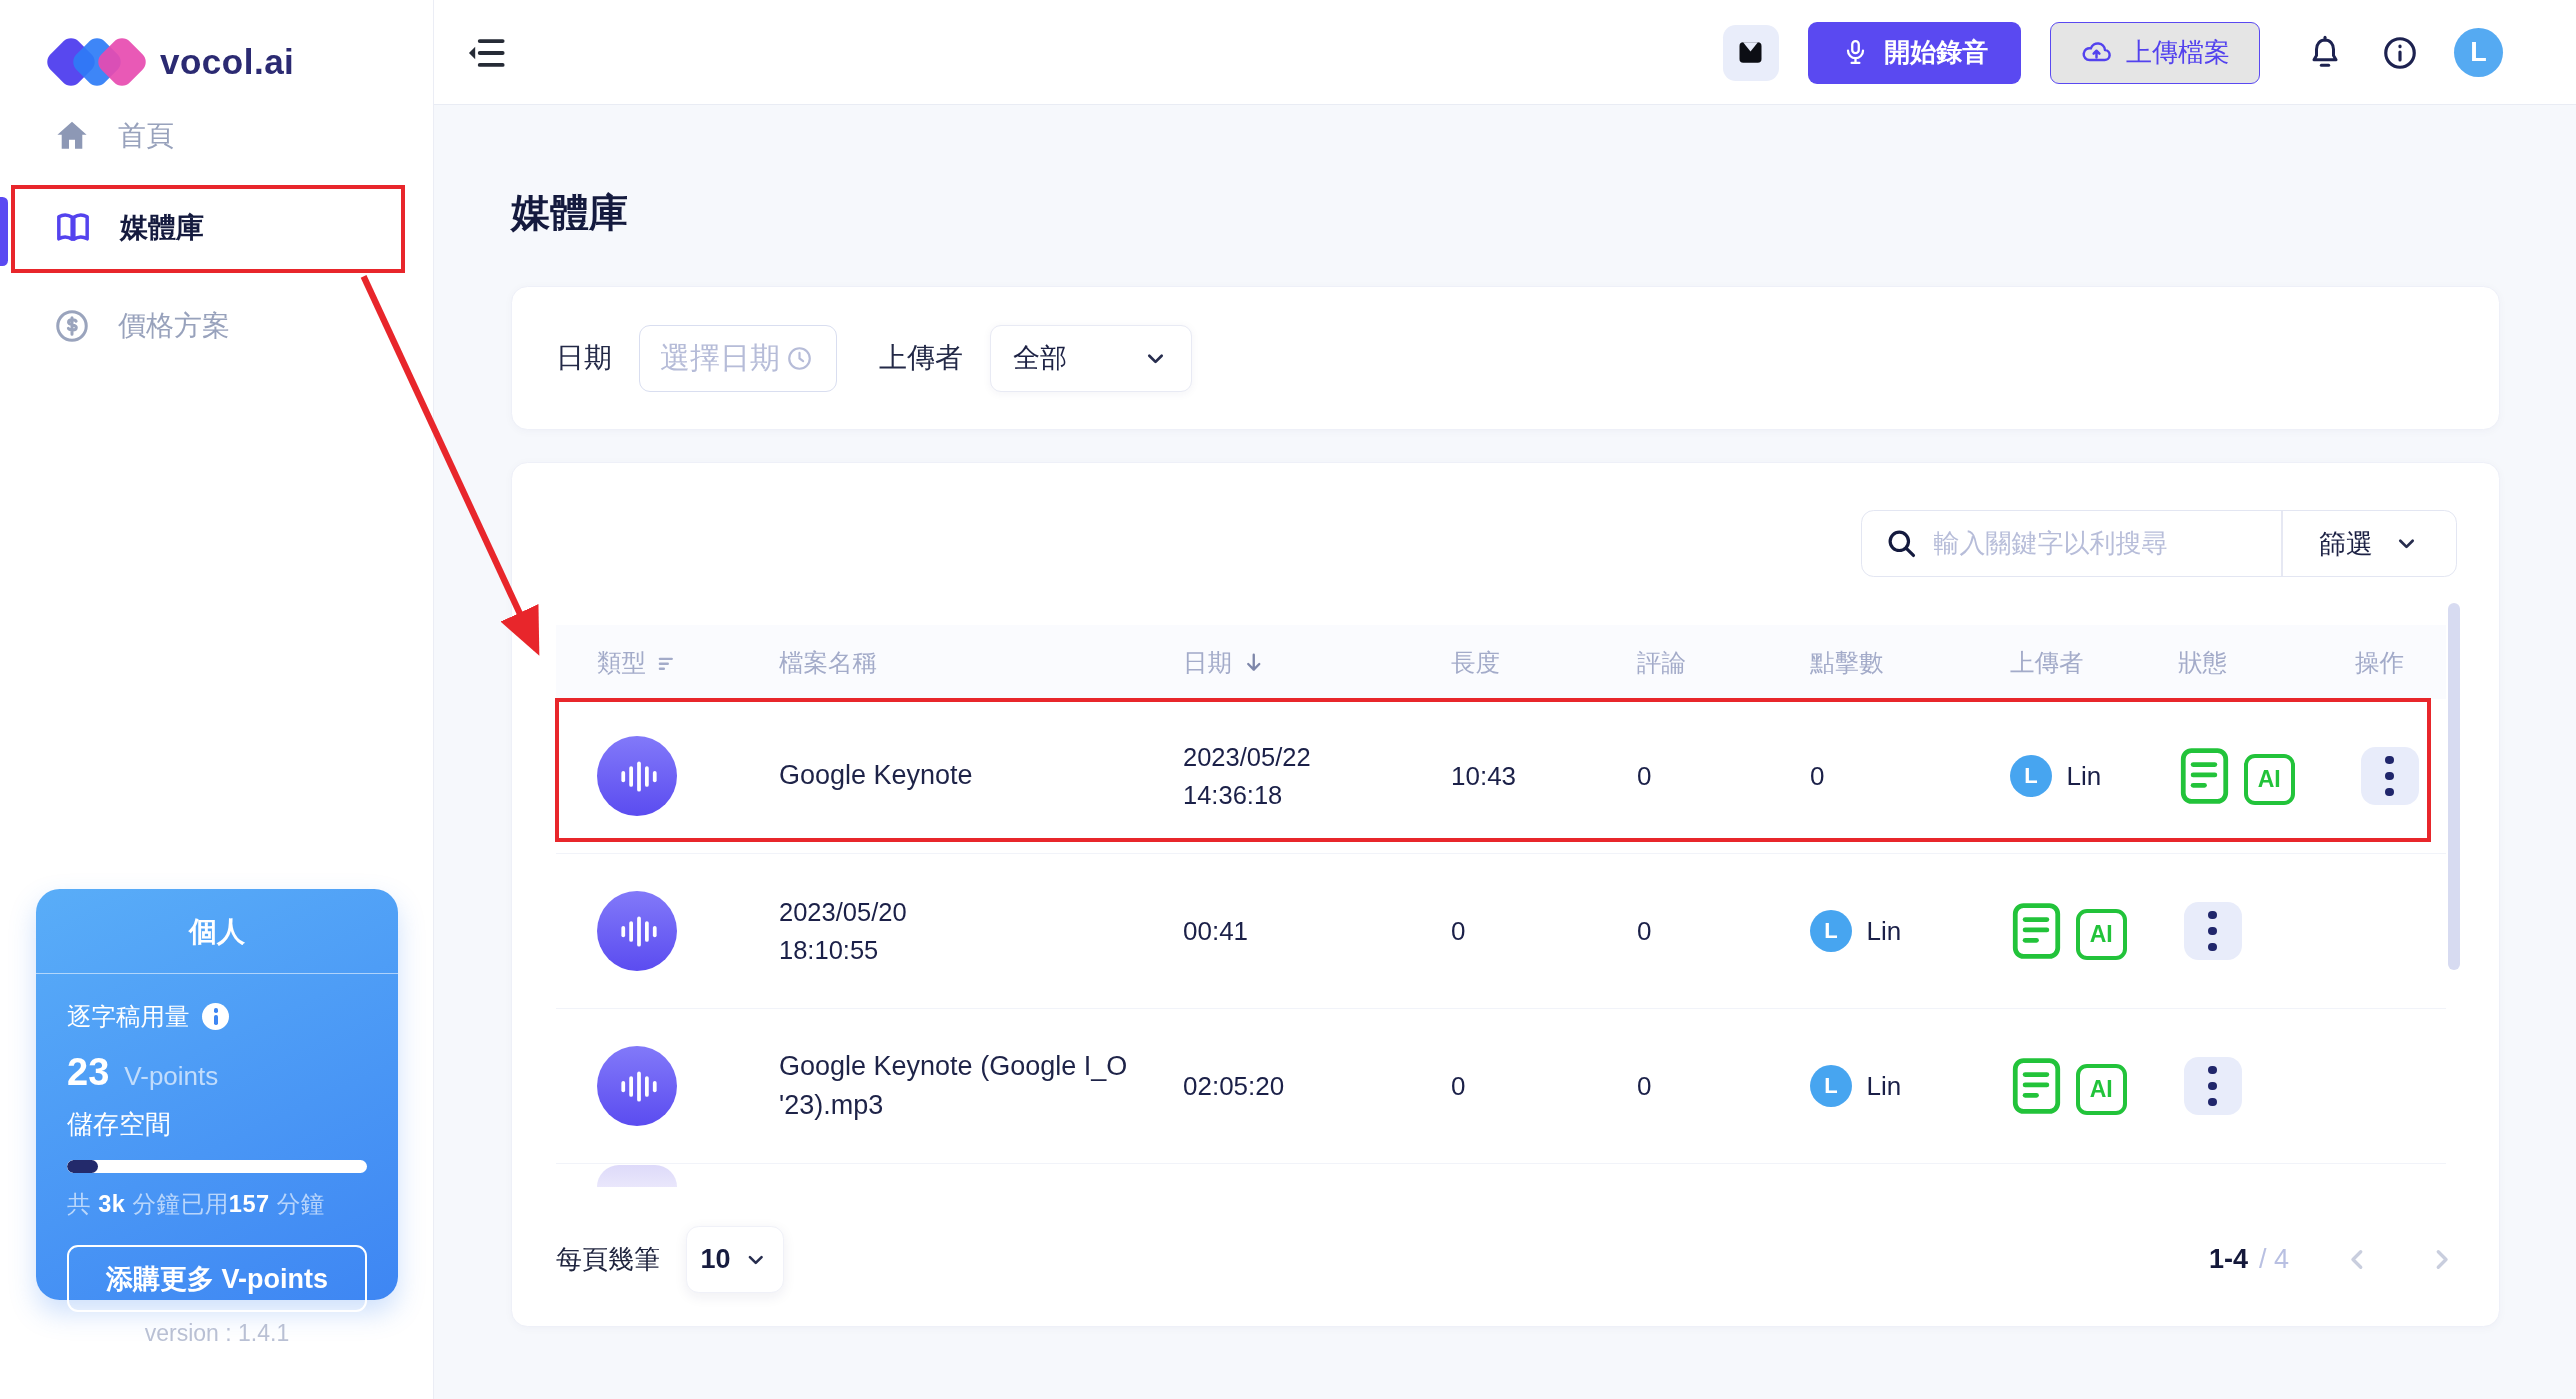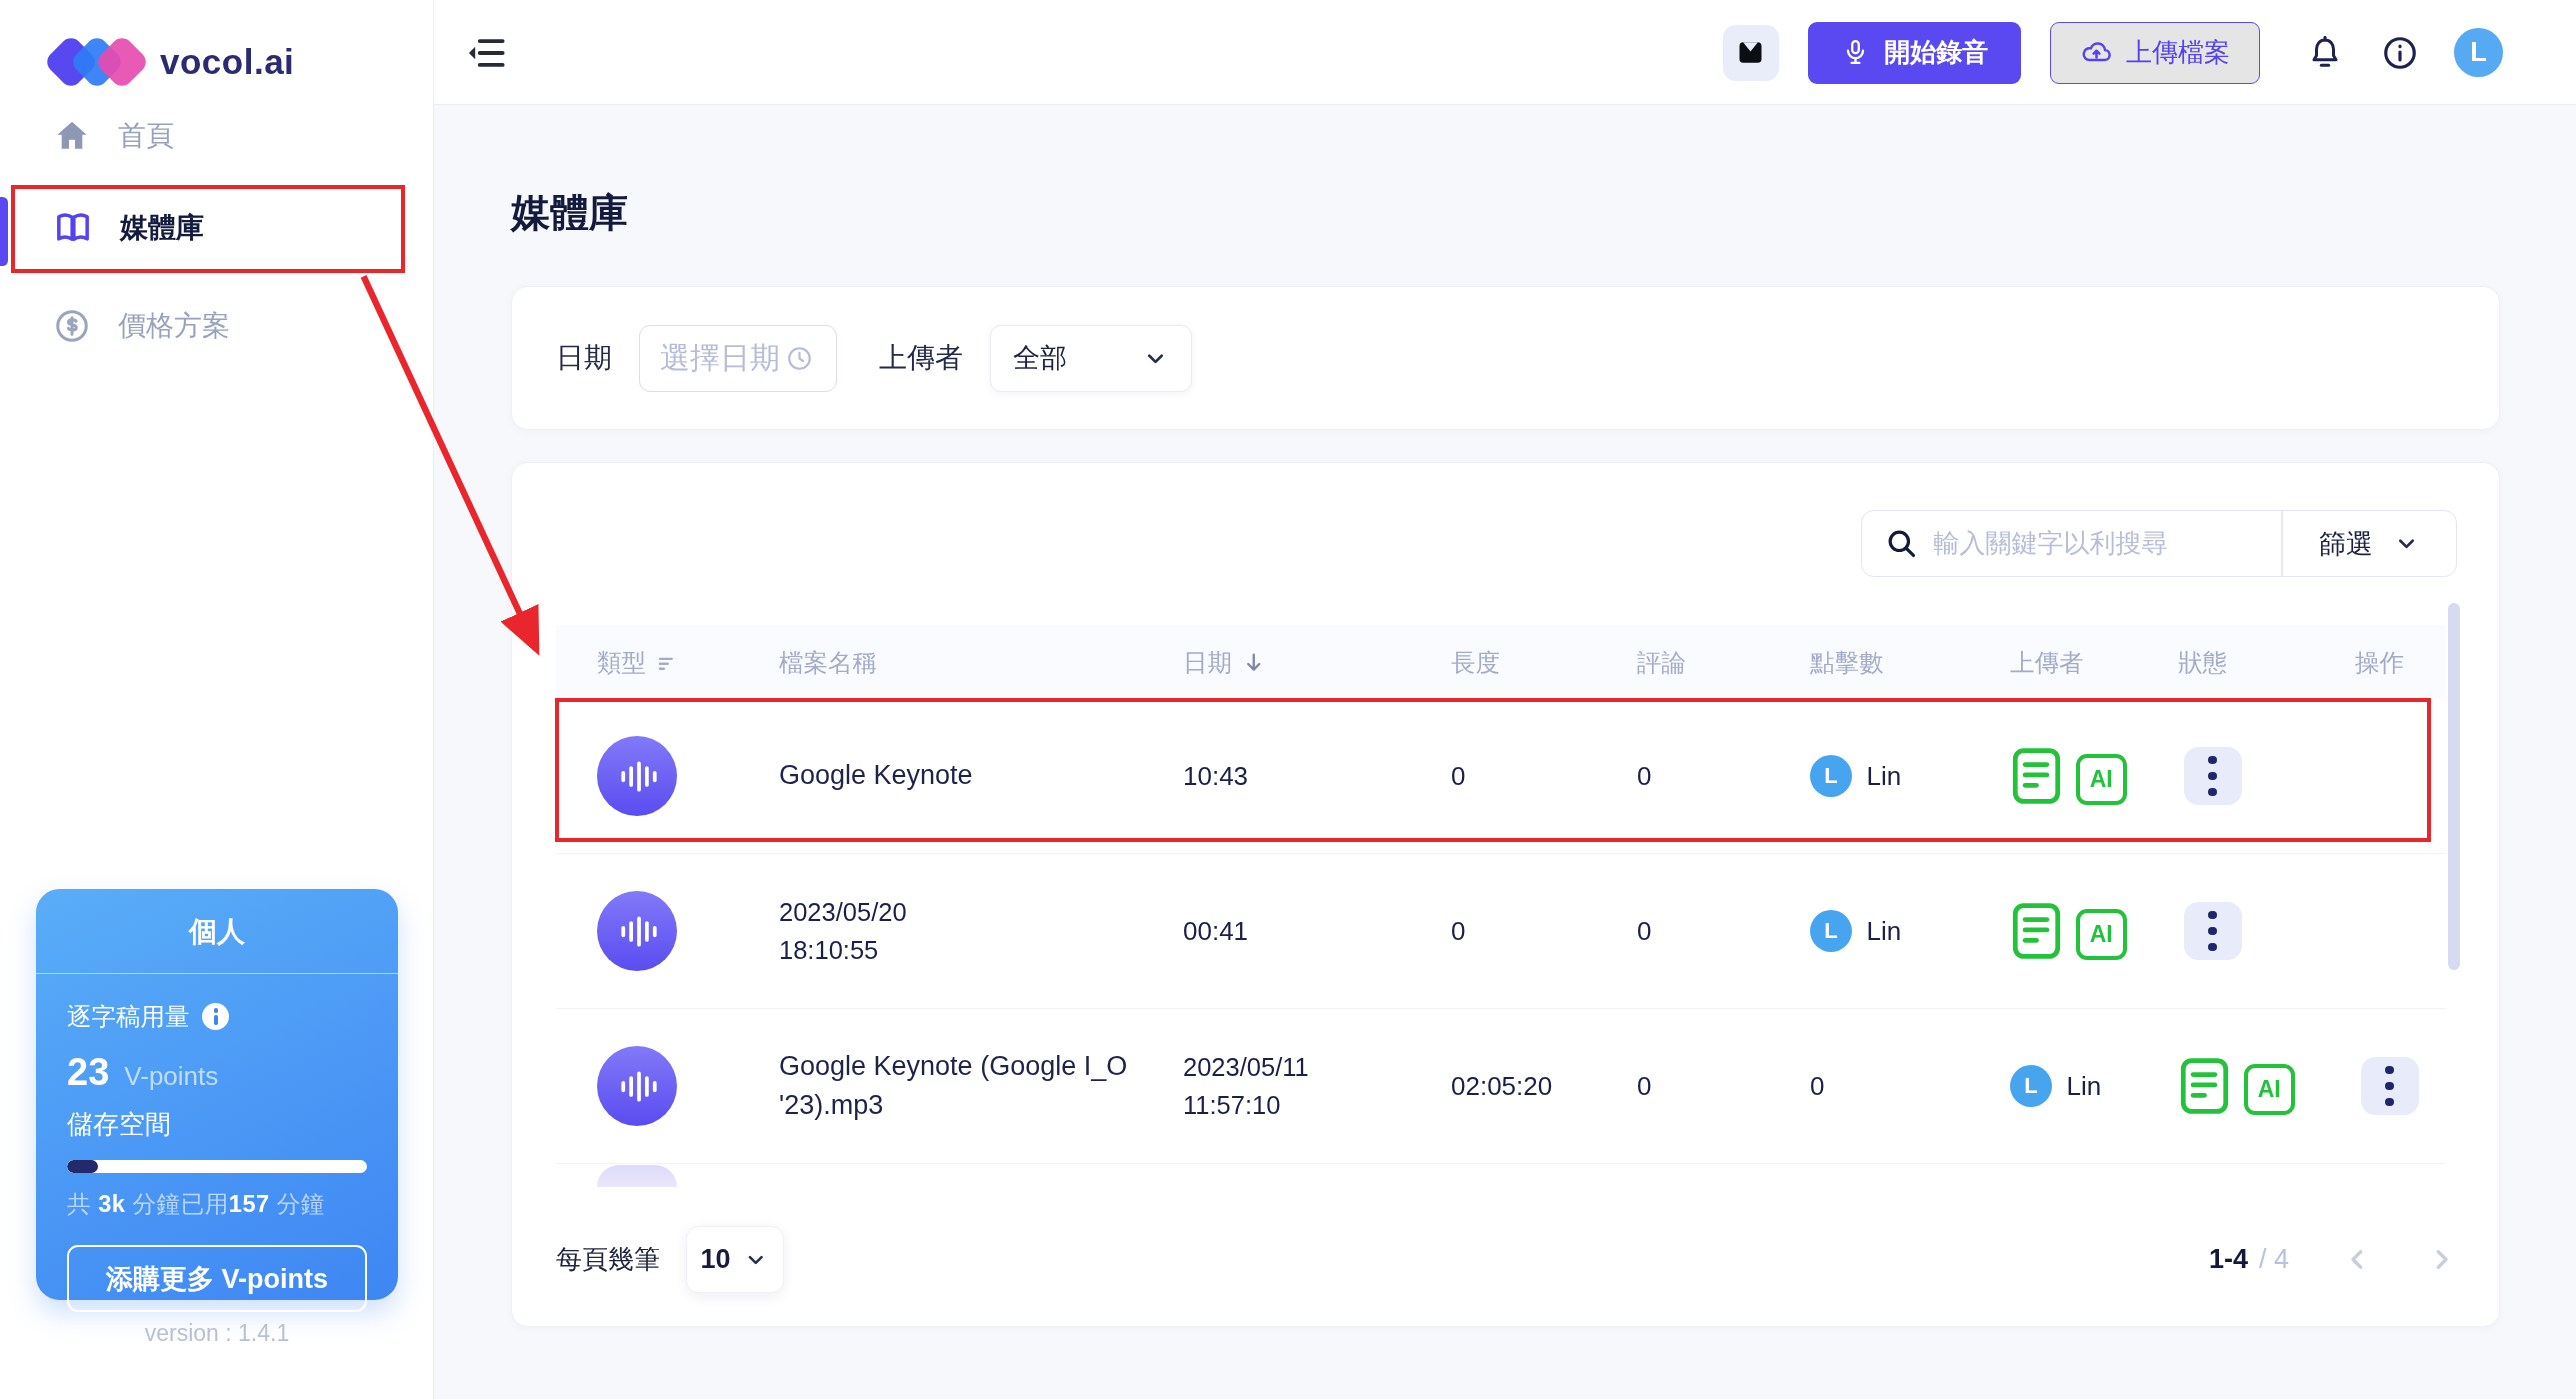--- a/index.html
+++ b/index.html
@@ -329,20 +329,24 @@
           <svg width="45" height="45" viewBox="0 0 24 24" fill="#fff">
             <rect x="3.4" y="9" width="2" height="6" rx="1"></rect>
                 <rect x="7.6" y="6.5" width="2" height="11" rx="1"></rect>
             <rect x="11.8" y="4" width="2" height="16" rx="1"></rect>
                 <rect x="16" y="6.5" width="2" height="11" rx="1"></rect>
             <rect x="20.2" y="9" width="2" height="6" rx="1"></rect>
           </svg>
             </span>
           </div>
         <div class="cell-name">Google Keynote</div>
+        <div class="cell-date">
+          <span style="display:block">2023/05/22</span>
+            <span style="display:block">14:36:18</span>
+        </div>
         <div class="cell-num">10:43</div>
         <div class="cell-num">0</div>
         <div class="cell-num">0</div>
         <div class="cell-uploader">
           <span class="mini-avatar">L</span>
           <span class="uploader-name">Lin</span>
         </div>
         <div class="cell-status">
           <span class="doc-badge">
             <svg width="53" height="58" viewBox="0 0 48 56" fill="none" stroke="#22c33a" stroke-width="4.6" stroke-linecap="round">
@@ -412,24 +416,20 @@
           <svg width="45" height="45" viewBox="0 0 24 24" fill="#fff">
             <rect x="3.4" y="9" width="2" height="6" rx="1"></rect>
                 <rect x="7.6" y="6.5" width="2" height="11" rx="1"></rect>
             <rect x="11.8" y="4" width="2" height="16" rx="1"></rect>
                 <rect x="16" y="6.5" width="2" height="11" rx="1"></rect>
             <rect x="20.2" y="9" width="2" height="6" rx="1"></rect>
           </svg>
             </span>
           </div>
         <div class="cell-name">Google Keynote (Google I_O '23).mp3</div>
-        <div class="cell-date">
-          <span style="display:block">2023/05/11</span>
-            <span style="display:block">11:57:10</span>
-        </div>
         <div class="cell-num">02:05:20</div>
         <div class="cell-num">0</div>
         <div class="cell-num">0</div>
         <div class="cell-uploader">
           <span class="mini-avatar">L</span>
           <span class="uploader-name">Lin</span>
         </div>
         <div class="cell-status">
           <span class="doc-badge">
             <svg width="53" height="58" viewBox="0 0 48 56" fill="none" stroke="#22c33a" stroke-width="4.6" stroke-linecap="round">

